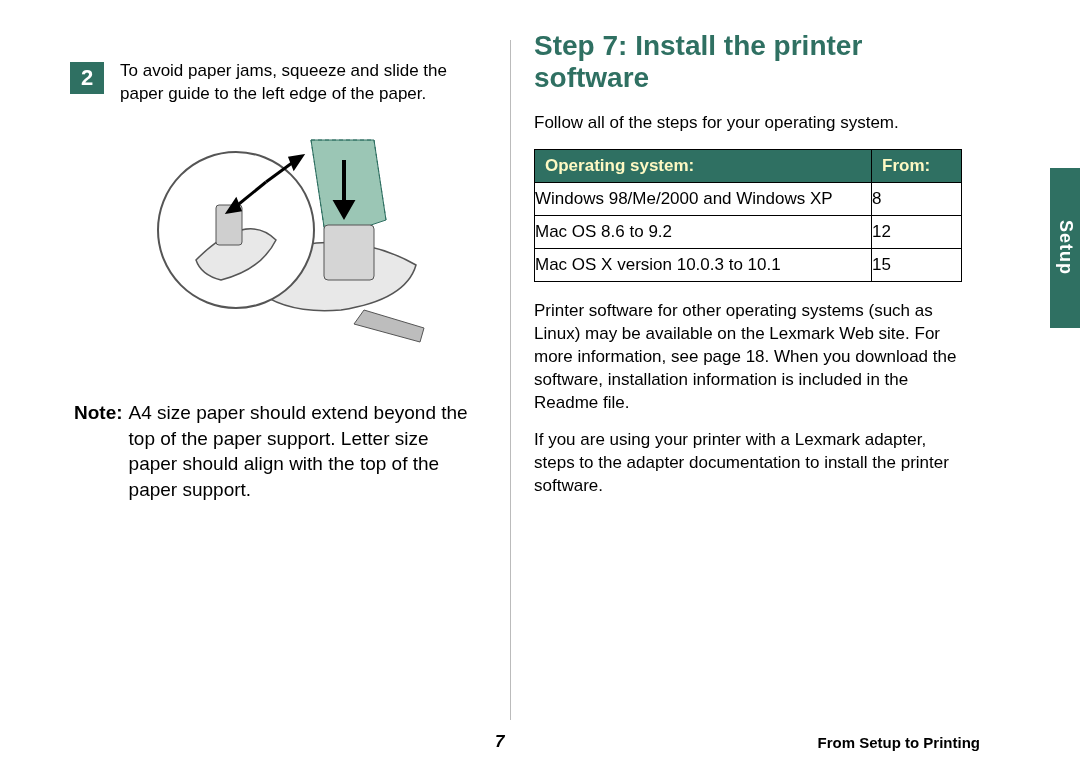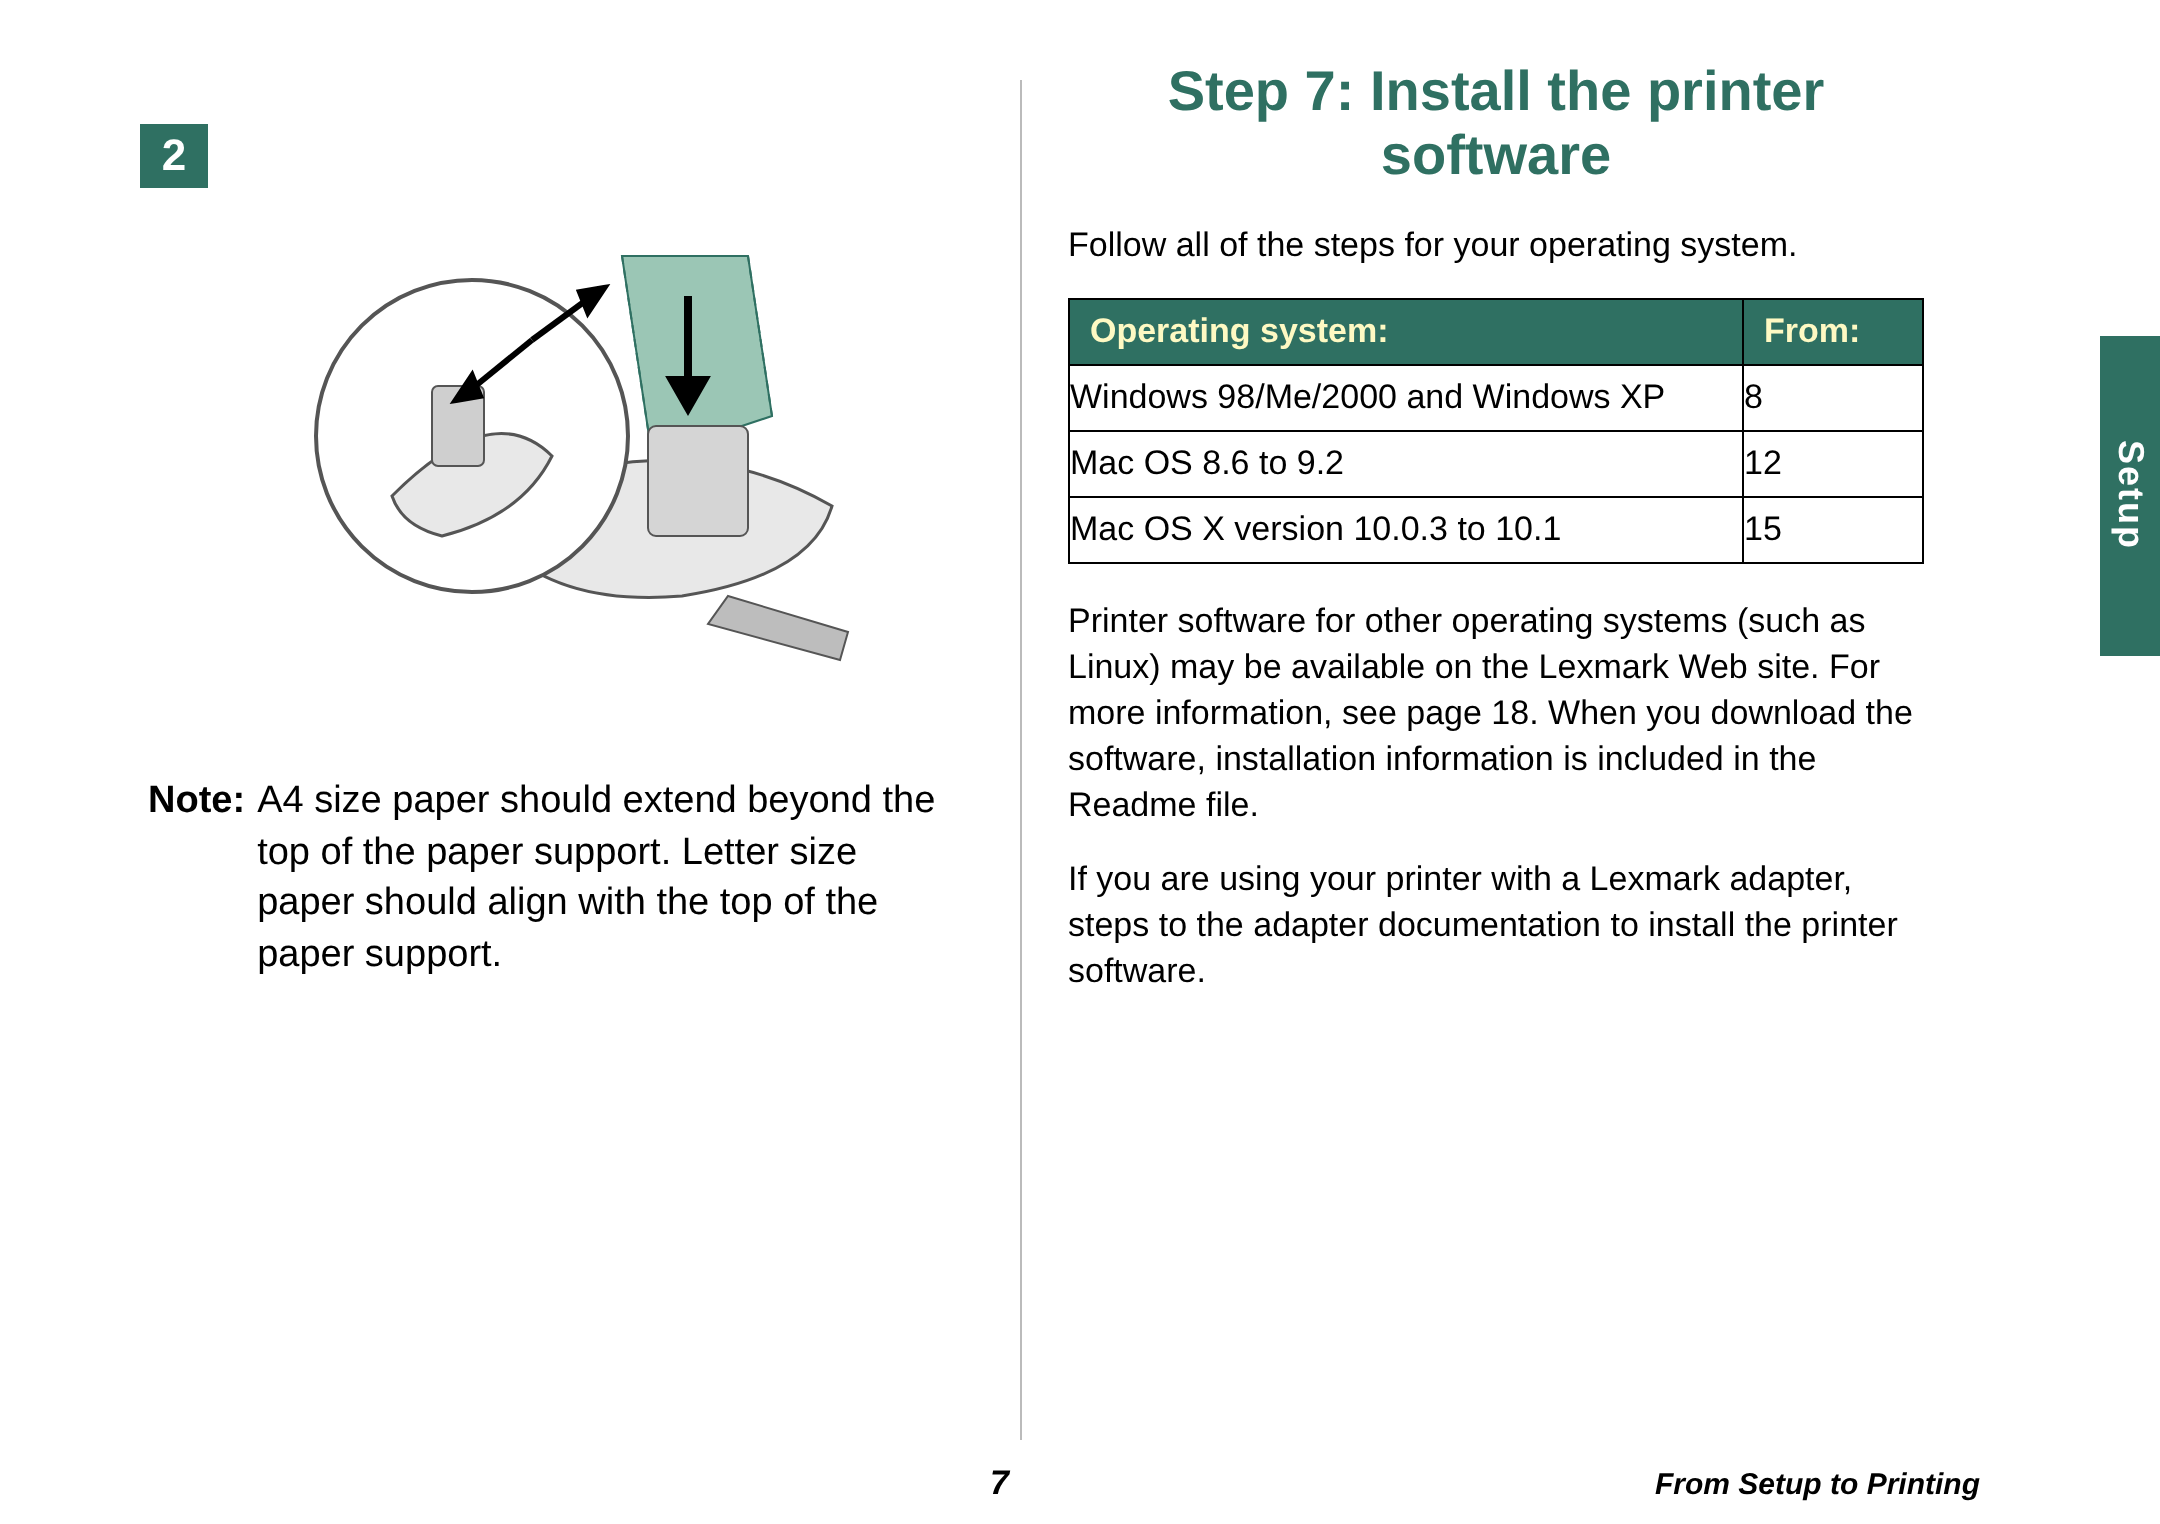--- a/index.html
+++ b/index.html
@@ -66,21 +66,21 @@
     font-size: 19px;
     line-height: 1.35;
     padding-left: 4px;
   }
   .note-label {
     font-weight: bold;
     flex-shrink: 0;
     margin-right: 6px;
   }
   .heading {
-    text-align: center;
+    text-align: left;
     font-size: 28px;
     font-weight: bold;
     color: #2f7062;
     line-height: 1.15;
     margin-bottom: 18px;
   }
   .r-para {
     font-size: 17px;
     line-height: 1.35;
     margin-bottom: 14px;
@@ -129,34 +129,34 @@
   }
   .page-num {
     position: absolute;
     left: 495px;
     font-size: 17px;
     font-style: italic;
     font-weight: bold;
   }
   .footer-right {
     position: absolute;
-    right: 90px;
+    right: 100px;
     font-size: 15px;
-    font-style: italic;
     font-weight: bold;
   }
 </style>
 </head>
 <body>
 
 <div class="page">
 
   <div class="left-col">
     <div class="step-row">
       <div class="step-badge">2</div>
+      <div class="step-text">To avoid paper jams, squeeze and slide the paper guide to the left edge of the paper.</div>
     </div>
 
     <svg class="printer-illustration" width="310" height="240" viewBox="0 0 310 240">
       <polygon points="195,10 258,10 270,90 210,110" fill="#9bc6b5" stroke="#2f7062" stroke-width="1"></polygon>
       <line x1="195" y1="10" x2="258" y2="10" stroke="#2f7062" stroke-dasharray="4 3"></line>
       <line x1="258" y1="10" x2="270" y2="90" stroke="#2f7062" stroke-dasharray="4 3"></line>
       <line x1="195" y1="10" x2="210" y2="110" stroke="#2f7062" stroke-dasharray="4 3"></line>
       <path d="M150 125 q80 -30 150 10 q-10 35 -75 45 q-60 5 -90 -25 z" fill="#e8e8e8" stroke="#555" stroke-width="1.5"></path>
       <rect x="208" y="95" width="50" height="55" rx="4" fill="#d5d5d5" stroke="#555"></rect>
       <path d="M248 180 l60 18 l-4 14 l-66 -18 z" fill="#bdbdbd" stroke="#555"></path>

